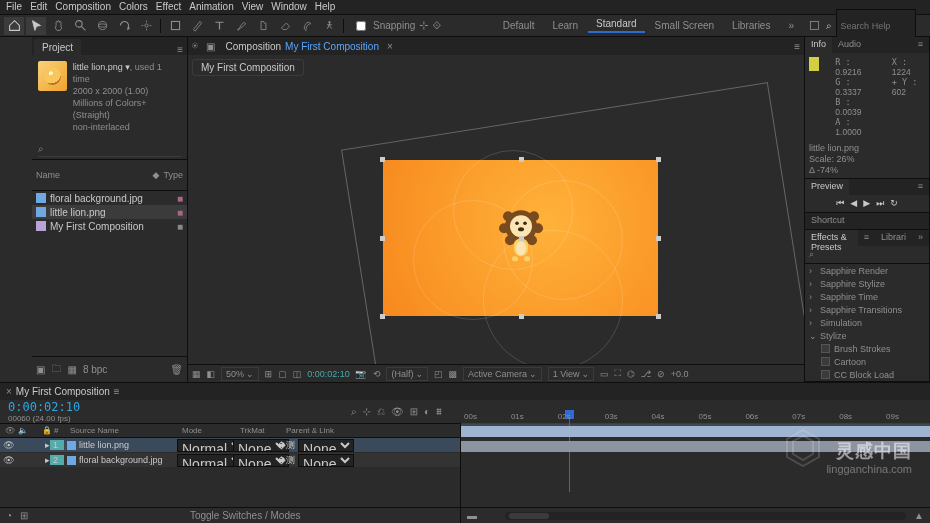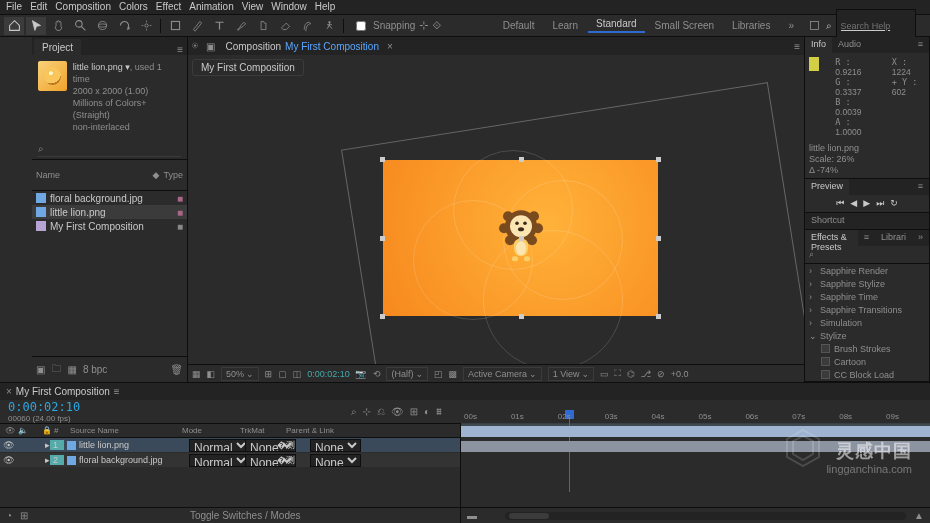--- a/index.html
+++ b/index.html
@@ -25,21 +25,21 @@
   
   .toolbar{background:var(--bg2);height:22px;display:flex;align-items:center;border-bottom:1px solid var(--line);padding:0 4px;gap:2px;}
   .tbtn{width:20px;height:18px;display:flex;align-items:center;justify-content:center;color:var(--text-dim);}
   .tbtn.active{background:var(--bg4);color:var(--text);}
   .tbtn svg{width:13px;height:13px;fill:currentColor;stroke:currentColor;}
   .sep{width:1px;height:14px;background:var(--line);margin:0 2px;}
   .snap{display:flex;align-items:center;gap:4px;margin-left:4px;color:var(--text-dim);}
   .wslabel{color:var(--text-dim);padding:0 8px;cursor:default;}
   .wslabel.active{color:var(--text);border-bottom:2px solid var(--accent);padding-bottom:2px;}
   .search{display:flex;align-items:center;gap:4px;width:100px;}
-  .search input{background:var(--bg1);border:1px solid var(--line);color:var(--text);height:16px;width:80px;font-size:9px;padding:16px 4px;text-decoration:underline;}
+  .search input{background:var(--bg1);border:1px solid var(--line);color:var(--text);height:16px;width:80px;font-size:9px;padding:16px 4px;}
   
   .main{display:flex;height:345px;}
   .col{display:flex;flex-direction:column;border-right:1px solid var(--line);}
   
   .project{width:188px;background:var(--bg2);padding-left:32px;}
   .panel-tabs{display:flex;background:var(--bg1);height:18px;align-items:flex-end;padding-left:2px;}
   .panel-tab{padding:2px 8px;background:var(--bg2);color:var(--text);font-size:10px;border-top:1px solid var(--bg2);}
   .panel-tabs .menu{margin-left:auto;padding:0 4px;color:var(--text-dim);}
   .itemhead{display:flex;gap:6px;padding:6px;}
   .thumb{width:30px;height:30px;background:linear-gradient(135deg,#f9d27a,#f0a22c);border-radius:2px;position:relative;}
@@ -111,21 +111,21 @@
   .lrow.sel{background:#3a4a5a;}
   .lcell{display:flex;align-items:center;padding:0 3px;gap:3px;}
   .eye{width:12px;text-align:center;}
   .layerbar{position:relative;height:15px;}
   .lbar{position:absolute;top:2px;height:11px;background:#8c94a2;}
   .lbar.sel{background:#9fb4d0;}
   .tl-right{flex:1;position:relative;overflow:hidden;}
   .tl-foot{display:flex;align-items:center;height:16px;background:var(--bg2);border-top:1px solid var(--line);padding:0 6px;color:var(--text-dim);gap:8px;}
   .hscroll{flex:1;height:8px;background:var(--bg1);border-radius:4px;position:relative;margin-left:20px;}
   .hscroll:before{content:"";position:absolute;left:4px;width:40px;top:1px;bottom:1px;background:var(--bg4);border-radius:3px;}
-  select.mini{background:var(--bg1);border:1px solid var(--line);color:var(--text);font-size:12px;height:13px;margin-left:12px;}
+  select.mini{background:var(--bg1);border:1px solid var(--line);color:var(--text);font-size:14px;height:13px;}
   
   .wm{position:absolute;right:18px;bottom:48px;color:rgba(255,255,255,.35);font-size:11px;pointer-events:none;text-align:right;}
   .wm b{font-size:18px;letter-spacing:1px;display:block;color:rgba(255,255,255,.55);}
   .wm-hex{position:absolute;right:110px;bottom:56px;width:34px;height:38px;opacity:.35;pointer-events:none;}
 </style>
 </head>
 <body>
 
 <div class="menubar">
   <span>File</span>

